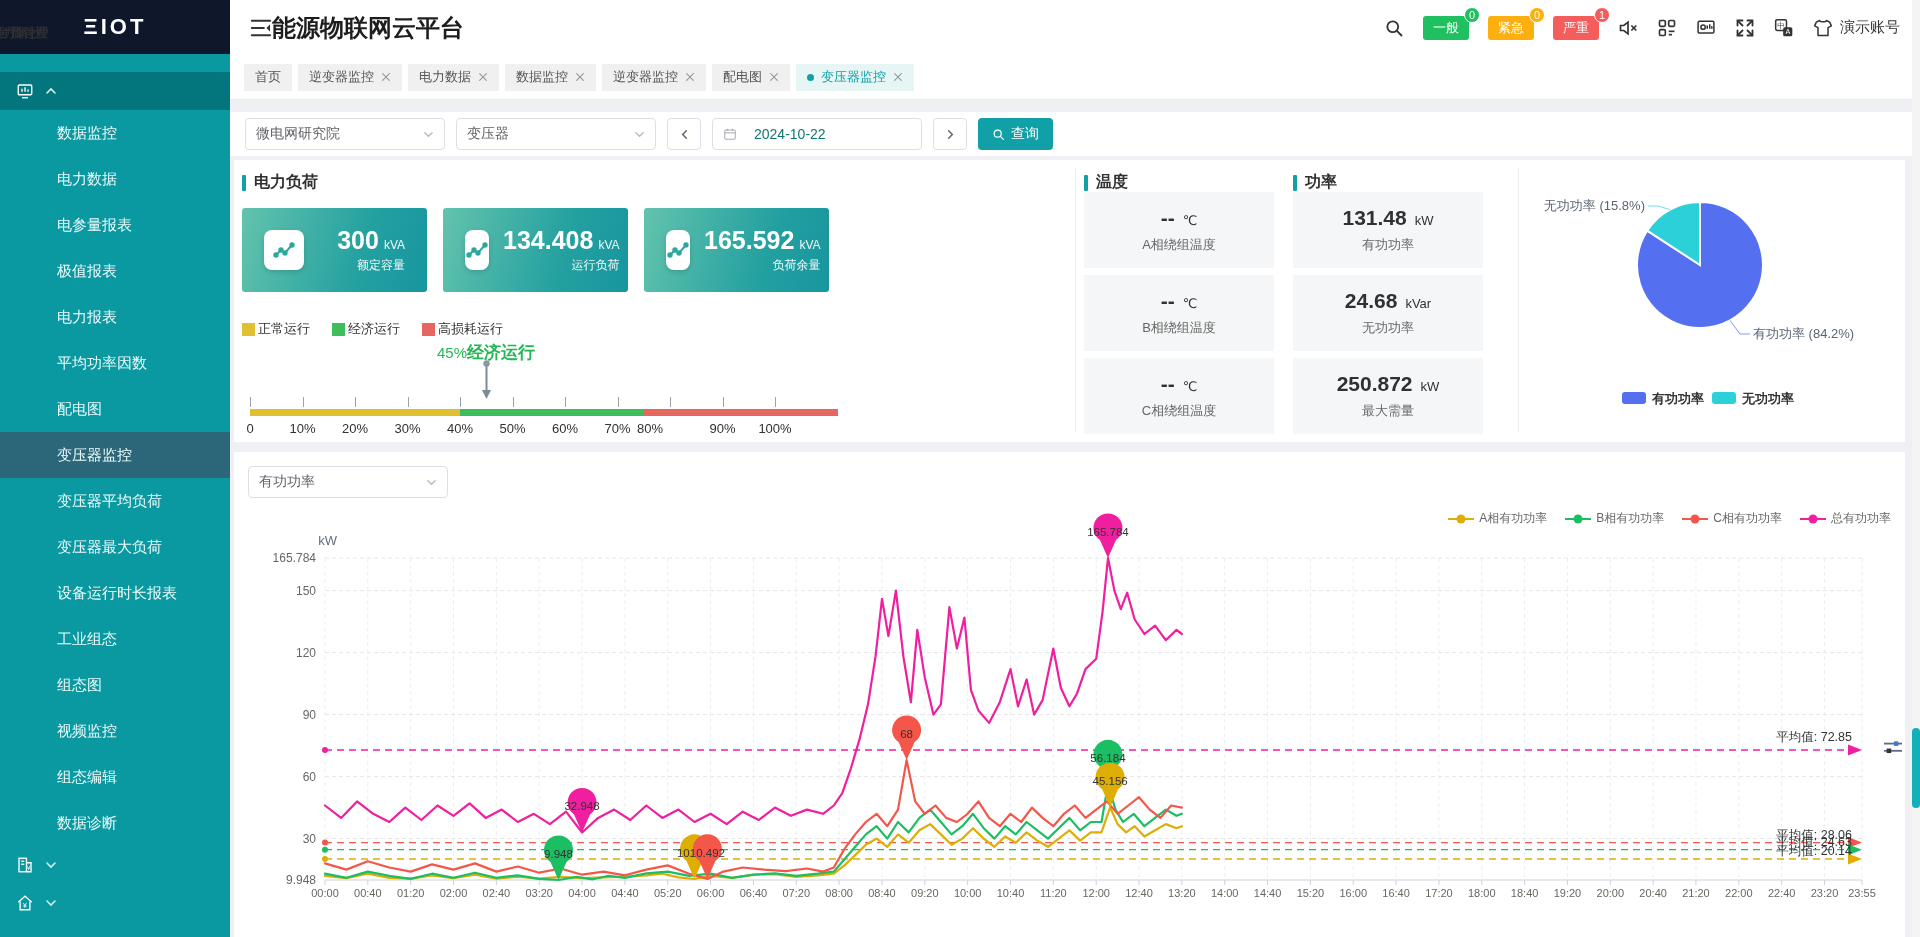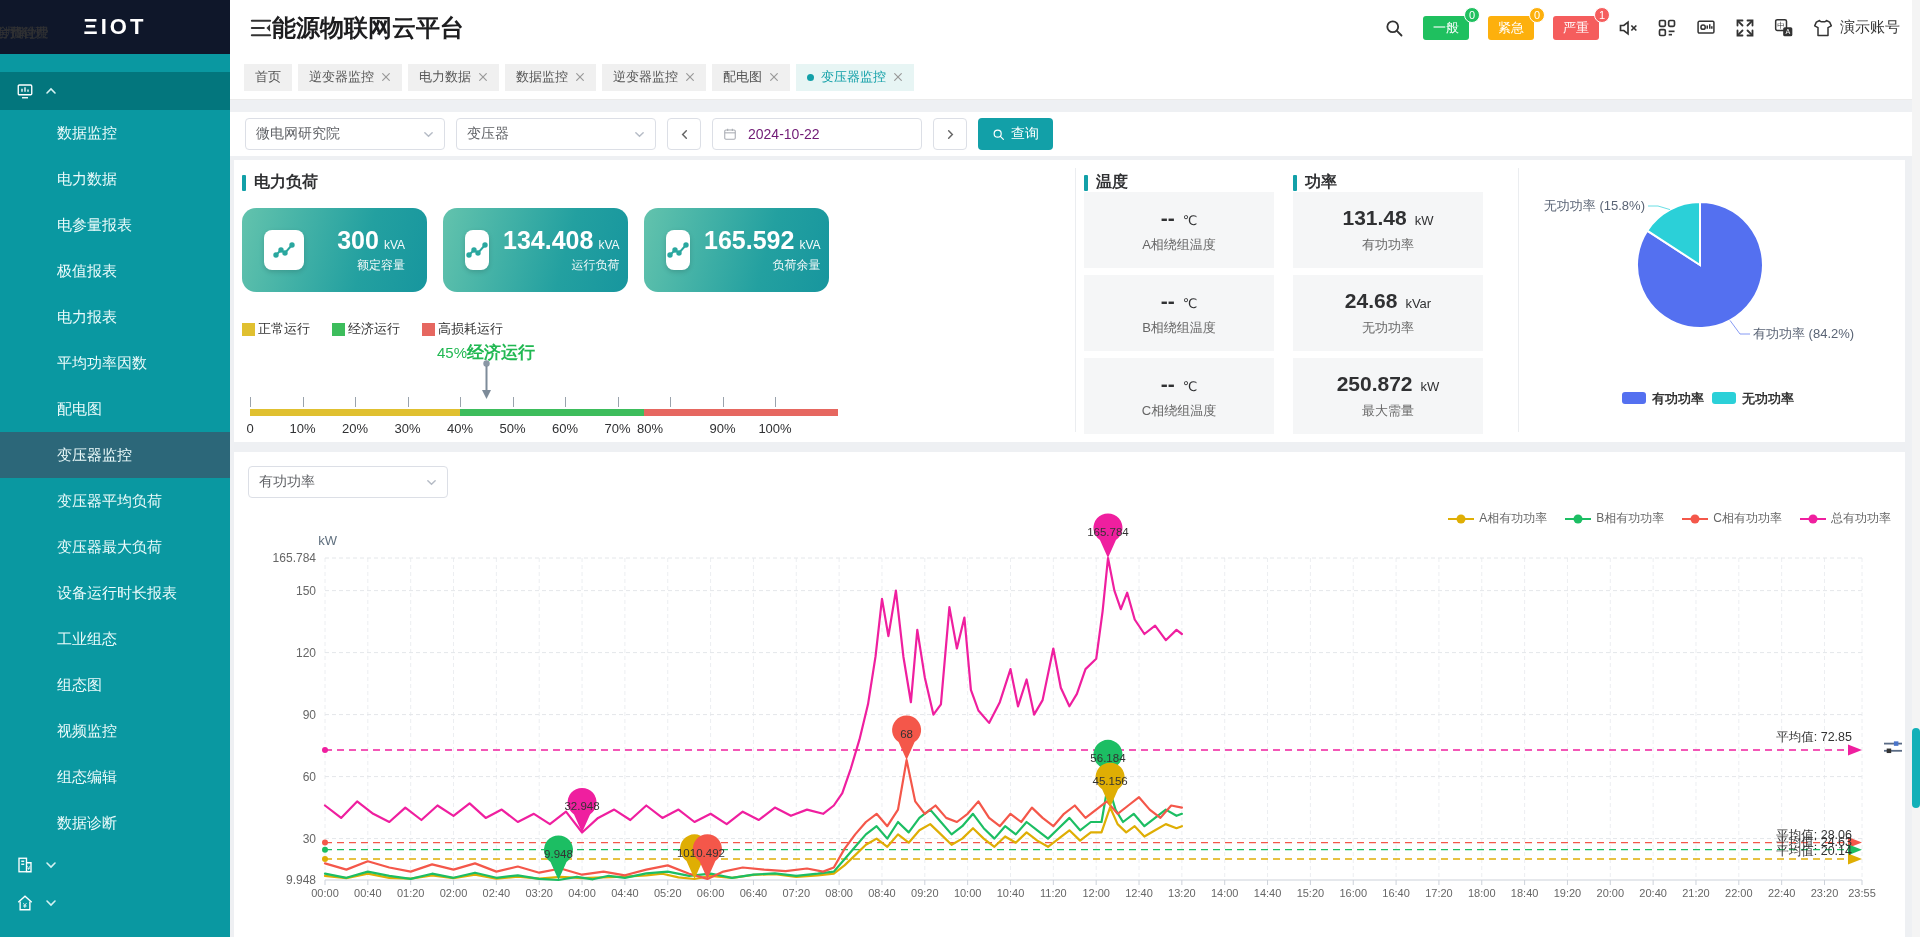--- a/index.html
+++ b/index.html
@@ -43,34 +43,34 @@
   
   .filterbar{position:absolute;left:230px;top:112px;right:0;height:44px;background:#fff;display:flex;
              align-items:center;padding-left:15px;gap:11px;z-index:4;}
   .sel{width:200px;height:32px;border:1px solid #dcdfe6;border-radius:4px;background:#fff;display:flex;
        align-items:center;padding:0 10px;font-size:14px;color:#606266;cursor:pointer;}
   .sel .chev{margin-left:auto;width:11px;height:11px;color:#b6bcc6;}
   .sq-btn{width:34px;height:32px;border:1px solid #dcdfe6;border-radius:4px;background:#fff;display:flex;
           align-items:center;justify-content:center;color:#666;cursor:pointer;}
   .sq-btn .chev{width:11px;height:11px;}
   .datebox{width:210px;height:32px;border:1px solid #dcdfe6;border-radius:4px;display:flex;align-items:center;
-           padding:0 10px;font-size:14px;color:#701a75;gap:11px;cursor:pointer;}
+           padding:0 10px;font-size:14px;color:#0f766e;gap:17px;cursor:pointer;}
   .datebox .cal{width:14px;height:14px;color:#a8abb2;}
   .query-btn{height:32px;padding:0 14px;background:#12a0a8;border-radius:4px;color:#fff;display:flex;
              align-items:center;gap:6px;font-size:14px;cursor:pointer;border:none;}
   .query-btn .qicon{width:13px;height:13px;color:#fff;}
   
   .panel{position:absolute;background:#fff;}
   .panel.upper{left:234px;top:160px;width:1671px;height:282px;}
   .panel.lower{left:234px;top:452px;width:1671px;height:485px;}
   .sec-title{position:absolute;display:flex;align-items:center;font-size:16px;font-weight:bold;color:#303133;}
   .sec-title .tbar{width:4px;height:16px;background:#12a0a8;margin-right:8px;border-radius:1px;}
   
   .load-cards{position:absolute;left:8px;top:48px;display:flex;gap:16px;}
-  .load-card{width:185px;height:84px;border-radius:14px;display:flex;align-items:center;
+  .load-card{width:185px;height:84px;border-radius:3px;display:flex;align-items:center;
              background:linear-gradient(105deg,#63c3ad 0%,#23a0a0 65%,#17969e 100%);color:#fff;}
   .load-card .libox{width:40px;height:40px;background:#fff;border-radius:8px;margin:0 14px 0 22px;
         display:flex;align-items:center;justify-content:center;box-shadow:0 2px 5px rgba(0,0,0,.15);}
   .load-card .libox .licon{width:24px;height:24px;color:#2aa79f;}
   .load-card .ltxt{flex:1;text-align:right;padding-right:22px;}
   .load-card .lval{font-size:25px;font-weight:bold;}
   .load-card .lunit{font-size:12px;margin-left:5px;font-weight:normal;opacity:.95;}
   .load-card .llabel{font-size:12px;margin-top:2px;opacity:.95;}
   
   .run-legend{position:absolute;left:8px;top:160px;display:flex;gap:22px;font-size:13px;color:#333;}

